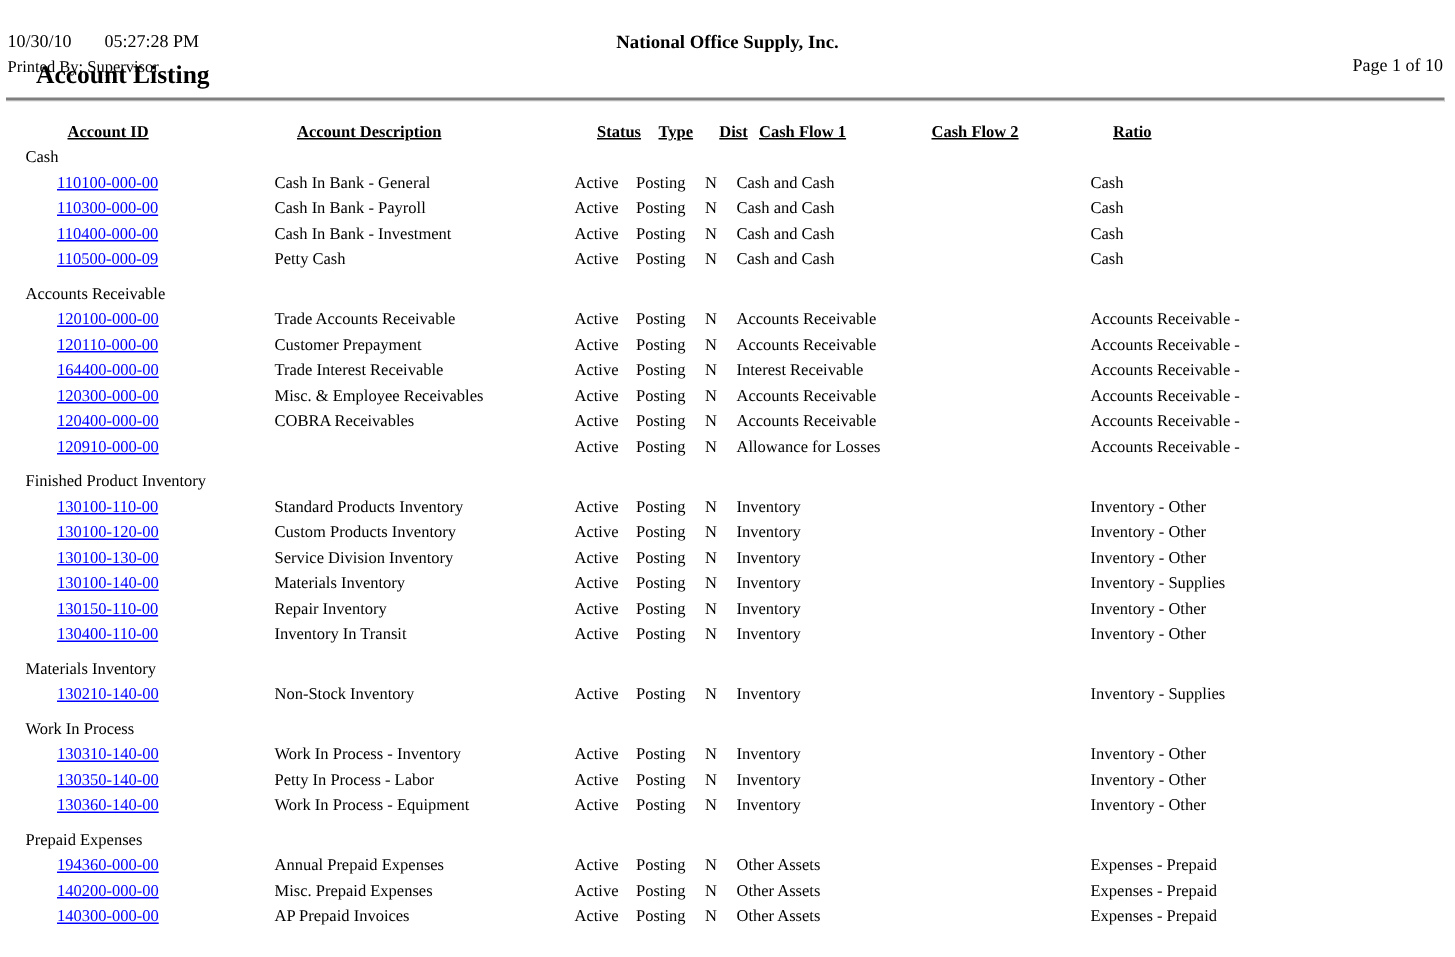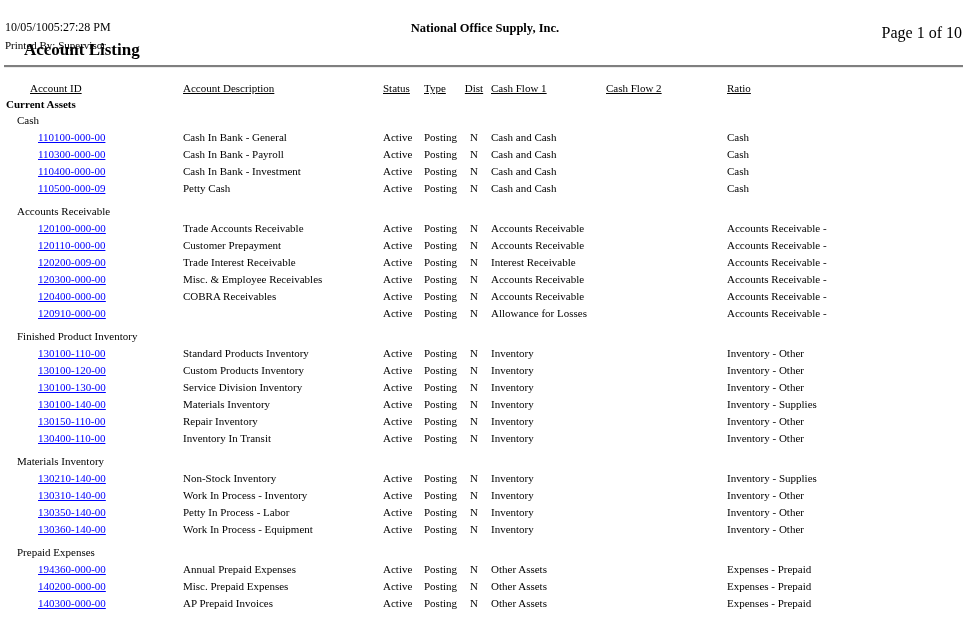--- a/index.html
+++ b/index.html
@@ -6,43 +6,43 @@
   body {
     width: 970px; height: 638px; overflow: hidden;
     font-family: "Liberation Serif", serif;
     color: #000000;
     -webkit-font-smoothing: none;
   }
   .page { position: relative; width: 970px; height: 638px; background: #ffffff; }
 
   
   .hdr-dateline { position: absolute; left: 5px; top: 20px; font-size: 12px; white-space: nowrap; }
-  .hdr-dateline .time { }
+  .hdr-dateline .time { margin-left: 22px; }
   .hdr-printedby { position: absolute; left: 5px; top: 39px; font-size: 11px; white-space: nowrap; }
   .hdr-company {
     position: absolute; left: 0; right: 0; top: 21px;
     text-align: center; font-size: 12.5px; font-weight: bold; white-space: nowrap;
   }
   .hdr-title {
     position: absolute; left: 0; right: 0; top: 40px;
     text-align: left; font-size: 17px; font-weight: bold; white-space: nowrap; margin-left: 24px;
   }
-  .hdr-page { position: absolute; right: 8px; top: 24px; font-size: 16px; white-space: nowrap; }
+  .hdr-page { position: absolute; right: 8px; top: 36px; font-size: 12px; white-space: nowrap; }
 
   .rule {
     position: absolute; left: 4px; right: 7px; top: 65px;
     height: 2px; background: #7f7f7f; border-bottom: 1px solid #ececec;
   }
 
   
   .table { position: absolute; left: 0; top: 80px; right: 0; font-size: 11px; }
   .row { position: relative; height: 17px; line-height: 17px; white-space: nowrap; }
   .row > span { position: absolute; top: 0; }
 
-  .thead { font-weight: normal; }
+  .thead { font-weight: bold; margin-left: 15px; }
   .thead > span { text-decoration: underline; }
   .thead .c-id { left: 30px; }
 
   .c-id     { left: 38px; text-decoration: underline; }
   .c-desc   { left: 183px; }
   .c-status { left: 383px; }
   .c-type   { left: 424px; }
   .c-dist   { left: 461px; width: 26px; text-align: center; }
   .c-cf1    { left: 491px; }
   .c-cf2    { left: 606px; }
@@ -56,21 +56,21 @@
   .c-group { left: 17px; }
 
   .data-row .c-id { color: #0000ff; cursor: pointer; }
 </style>
 </head>
 <body>
 
 <div class="page" data-name="account-listing-report-page">
 
   <div class="hdr-dateline" data-name="print-dateline">
-    <span data-name="print-date">10/05/10</span><span class="time" data-name="print-time">05:27:28 PM</span>
+    <span data-name="print-date">10/30/10</span><span class="time" data-name="print-time">05:27:28 PM</span>
   </div>
   <div class="hdr-printedby" data-name="printed-by-label">Printed By: Supervisor</div>
 
   <div class="hdr-company" data-name="company-name">National Office Supply, Inc.</div>
   <div class="hdr-title" data-name="report-title">Account Listing</div>
 
   <div class="hdr-page" data-name="page-number">Page 1 of 10</div>
 
   <div class="rule" data-name="header-divider"></div>
 
@@ -79,23 +79,20 @@
       <span class="c-id" data-name="col-header-account-id">Account ID</span>
       <span class="c-desc" data-name="col-header-account-description">Account Description</span>
       <span class="c-status" data-name="col-header-status">Status</span>
       <span class="c-type" data-name="col-header-type">Type</span>
       <span class="c-dist" data-name="col-header-dist">Dist</span>
       <span class="c-cf1" data-name="col-header-cash-flow-1">Cash Flow 1</span>
       <span class="c-cf2" data-name="col-header-cash-flow-2">Cash Flow 2</span>
       <span class="c-ratio" data-name="col-header-ratio">Ratio</span>
     </div>
 
-    <div class="row category" data-name="category-row">
-      <span data-name="category-label">Current Assets</span>
-    </div>
 
     <div data-name="report-rows">
         <div class="row group-row" data-name="group-heading-row">
           <span class="c-group" data-name="group-heading">Cash</span>
         </div>
         <div class="row data-row" data-name="account-row">
           <span class="c-id" data-name="account-id-link">110100-000-00</span>
           <span class="c-desc" data-name="account-description">Cash In Bank - General</span>
           <span class="c-status" data-name="status-value">Active</span>
           <span class="c-type" data-name="type-value">Posting</span>
@@ -151,21 +148,21 @@
           <span class="c-id" data-name="account-id-link">120110-000-00</span>
           <span class="c-desc" data-name="account-description">Customer Prepayment</span>
           <span class="c-status" data-name="status-value">Active</span>
           <span class="c-type" data-name="type-value">Posting</span>
           <span class="c-dist" data-name="dist-value">N</span>
           <span class="c-cf1" data-name="cash-flow-1-value">Accounts Receivable</span>
           <span class="c-cf2" data-name="cash-flow-2-value"></span>
           <span class="c-ratio" data-name="ratio-value">Accounts Receivable -</span>
         </div>
         <div class="row data-row" data-name="account-row">
-          <span class="c-id" data-name="account-id-link">120200-009-00</span>
+          <span class="c-id" data-name="account-id-link">164400-000-00</span>
           <span class="c-desc" data-name="account-description">Trade Interest Receivable</span>
           <span class="c-status" data-name="status-value">Active</span>
           <span class="c-type" data-name="type-value">Posting</span>
           <span class="c-dist" data-name="dist-value">N</span>
           <span class="c-cf1" data-name="cash-flow-1-value">Interest Receivable</span>
           <span class="c-cf2" data-name="cash-flow-2-value"></span>
           <span class="c-ratio" data-name="ratio-value">Accounts Receivable -</span>
         </div>
         <div class="row data-row" data-name="account-row">
           <span class="c-id" data-name="account-id-link">120300-000-00</span>
@@ -265,20 +262,23 @@
         <div class="row data-row" data-name="account-row">
           <span class="c-id" data-name="account-id-link">130210-140-00</span>
           <span class="c-desc" data-name="account-description">Non-Stock Inventory</span>
           <span class="c-status" data-name="status-value">Active</span>
           <span class="c-type" data-name="type-value">Posting</span>
           <span class="c-dist" data-name="dist-value">N</span>
           <span class="c-cf1" data-name="cash-flow-1-value">Inventory</span>
           <span class="c-cf2" data-name="cash-flow-2-value"></span>
           <span class="c-ratio" data-name="ratio-value">Inventory - Supplies</span>
         </div>
+        <div class="row group-row" data-name="group-heading-row">
+          <span class="c-group" data-name="group-heading">Work In Process</span>
+        </div>
         <div class="row data-row" data-name="account-row">
           <span class="c-id" data-name="account-id-link">130310-140-00</span>
           <span class="c-desc" data-name="account-description">Work In Process - Inventory</span>
           <span class="c-status" data-name="status-value">Active</span>
           <span class="c-type" data-name="type-value">Posting</span>
           <span class="c-dist" data-name="dist-value">N</span>
           <span class="c-cf1" data-name="cash-flow-1-value">Inventory</span>
           <span class="c-cf2" data-name="cash-flow-2-value"></span>
           <span class="c-ratio" data-name="ratio-value">Inventory - Other</span>
         </div>

